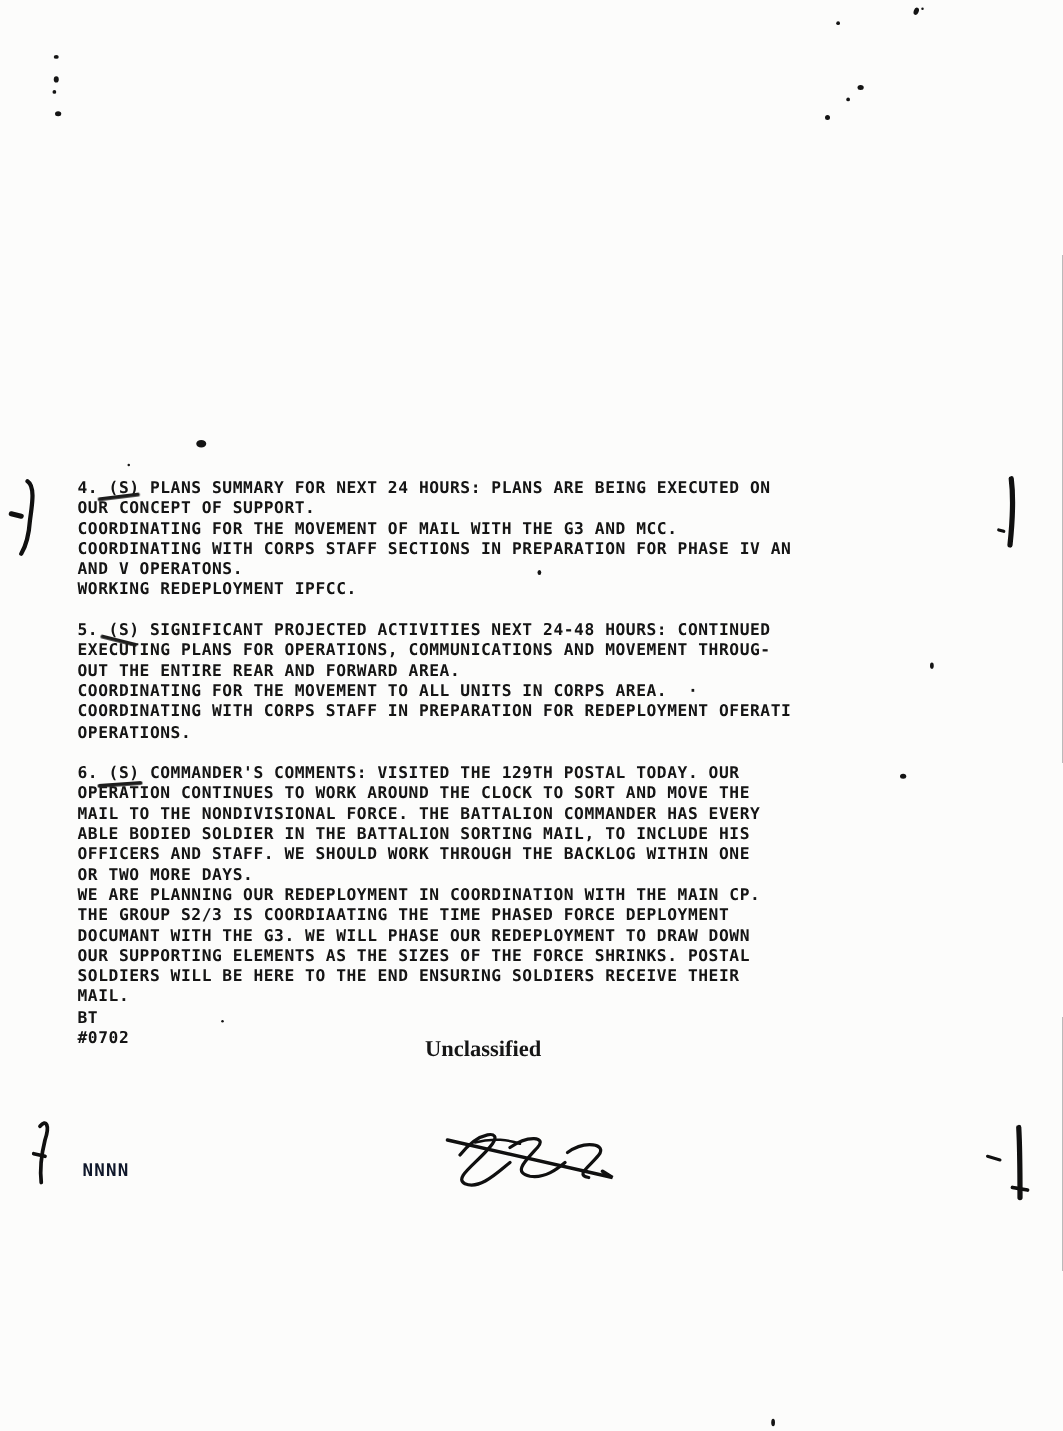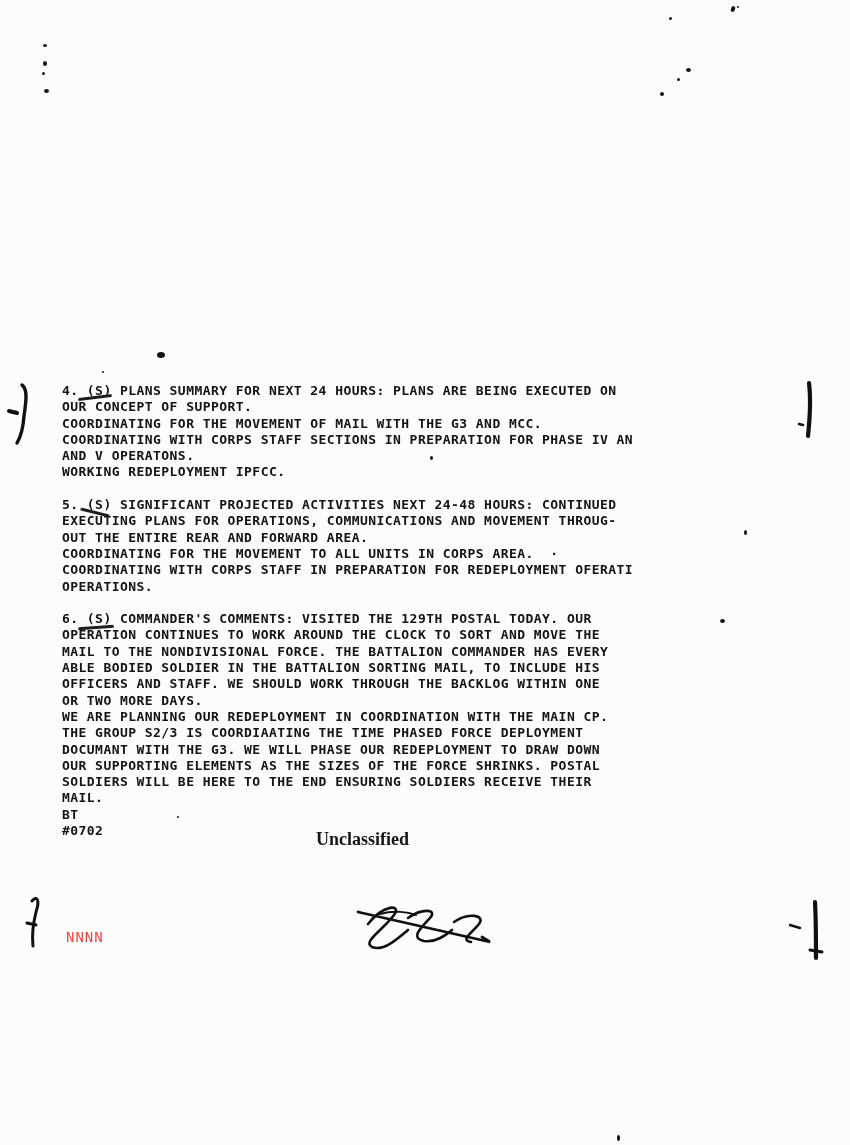--- a/index.html
+++ b/index.html
@@ -18,25 +18,25 @@
     font-weight:700;
     letter-spacing:0.45px;
     line-height:16.3px;
     color:#232323;
     white-space:pre;
     filter:blur(0.28px) contrast(1.15);
   }
   .typed-body .line{height:16.3px;}
   .trailer{
     position:absolute;left:66px;top:929px;
-    font-size:14px;font-weight:400;letter-spacing:1px;
-    color:#ef4444;filter:blur(0.3px);
+    font-size:14px;font-weight:700;letter-spacing:1px;
+    color:#0f172a;filter:blur(0.3px);
   }
   .center-label{
-    position:absolute;left:316px;top:829px;
+    position:absolute;left:340px;top:829px;
     font-family:"Liberation Serif", serif;
     font-weight:700;font-size:18px;color:#161616;
   }
   .stamp{
     position:absolute;left:706px;top:787px;width:144px;
     font-family:"Liberation Serif", serif;
     font-weight:700;font-size:11.5px;line-height:13px;
     color:#1a1a26;
   }
   .strike{

